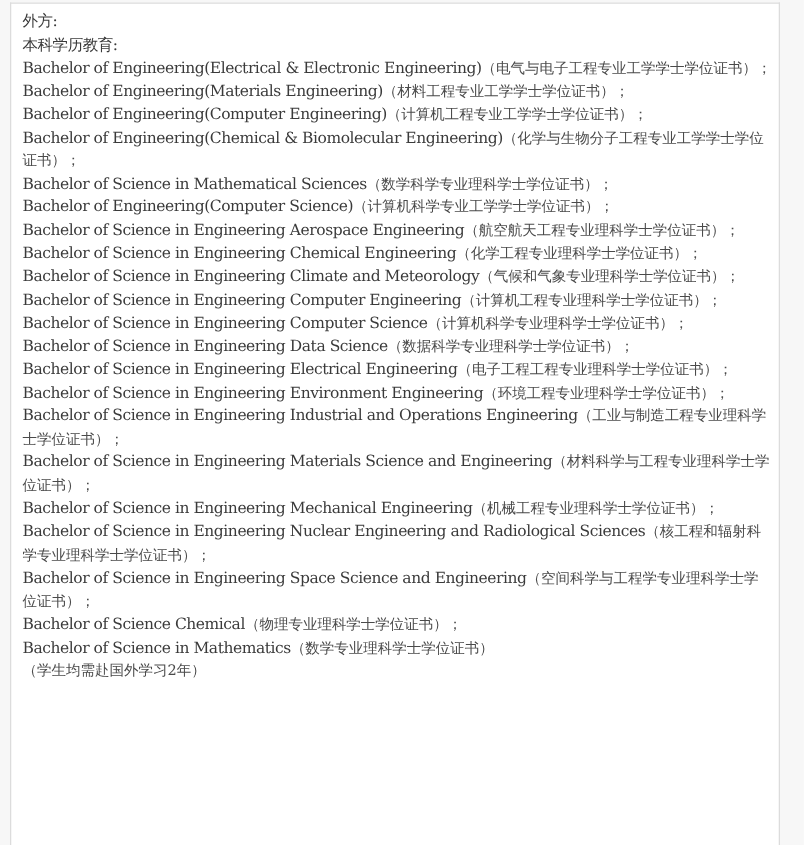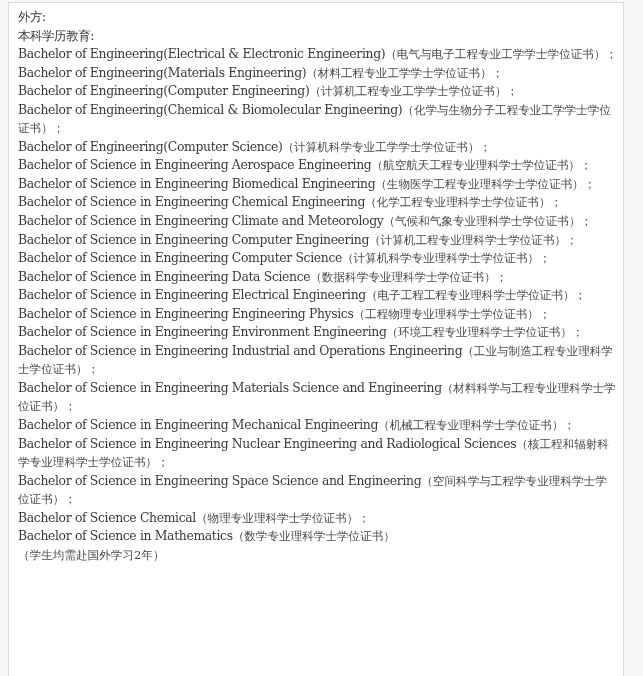--- a/index.html
+++ b/index.html
@@ -24,30 +24,29 @@
 
 <div class="box">
   <div class="content">
     <div class="line">外方:</div>
     <div class="line">本科学历教育:</div>
 
     <div class="line"><span class="en">Bachelor of Engineering(Electrical &amp; Electronic Engineering)</span><span class="zh">（电气与电子工程专业工学学士学位证书）；</span></div>
     <div class="line"><span class="en">Bachelor of Engineering(Materials Engineering)</span><span class="zh">（材料工程专业工学学士学位证书）；</span></div>
     <div class="line"><span class="en">Bachelor of Engineering(Computer Engineering)</span><span class="zh">（计算机工程专业工学学士学位证书）；</span></div>
     <div class="line"><span class="en">Bachelor of Engineering(Chemical &amp; Biomolecular Engineering)</span><span class="zh">（化学与生物分子工程专业工学学士学位证书）；</span></div>
+    <div class="line"><span class="en">Bachelor of Science in Mathematical Sciences</span><span class="zh">（数学科学专业理科学士学位证书）；</span></div>
     <div class="line"><span class="en">Bachelor of Engineering(Computer Science)</span><span class="zh">（计算机科学专业工学学士学位证书）；</span></div>
     <div class="line"><span class="en">Bachelor of Science in Engineering Aerospace Engineering</span><span class="zh">（航空航天工程专业理科学士学位证书）；</span></div>
-    <div class="line"><span class="en">Bachelor of Science in Engineering Biomedical Engineering</span><span class="zh">（生物医学工程专业理科学士学位证书）；</span></div>
     <div class="line"><span class="en">Bachelor of Science in Engineering Chemical Engineering</span><span class="zh">（化学工程专业理科学士学位证书）；</span></div>
     <div class="line"><span class="en">Bachelor of Science in Engineering Climate and Meteorology</span><span class="zh">（气候和气象专业理科学士学位证书）；</span></div>
     <div class="line"><span class="en">Bachelor of Science in Engineering Computer Engineering</span><span class="zh">（计算机工程专业理科学士学位证书）；</span></div>
     <div class="line"><span class="en">Bachelor of Science in Engineering Computer Science</span><span class="zh">（计算机科学专业理科学士学位证书）；</span></div>
     <div class="line"><span class="en">Bachelor of Science in Engineering Data Science</span><span class="zh">（数据科学专业理科学士学位证书）；</span></div>
     <div class="line"><span class="en">Bachelor of Science in Engineering Electrical Engineering</span><span class="zh">（电子工程工程专业理科学士学位证书）；</span></div>
-    <div class="line"><span class="en">Bachelor of Science in Engineering Engineering Physics</span><span class="zh">（工程物理专业理科学士学位证书）；</span></div>
     <div class="line"><span class="en">Bachelor of Science in Engineering Environment Engineering</span><span class="zh">（环境工程专业理科学士学位证书）；</span></div>
     <div class="line"><span class="en">Bachelor of Science in Engineering Industrial and Operations Engineering</span><span class="zh">（工业与制造工程专业理科学士学位证书）；</span></div>
     <div class="line"><span class="en">Bachelor of Science in Engineering Materials Science and Engineering</span><span class="zh">（材料科学与工程专业理科学士学位证书）；</span></div>
     <div class="line"><span class="en">Bachelor of Science in Engineering Mechanical Engineering</span><span class="zh">（机械工程专业理科学士学位证书）；</span></div>
     <div class="line"><span class="en">Bachelor of Science in Engineering Nuclear Engineering and Radiological Sciences</span><span class="zh">（核工程和辐射科学专业理科学士学位证书）；</span></div>
     <div class="line"><span class="en">Bachelor of Science in Engineering Space Science and Engineering</span><span class="zh">（空间科学与工程学专业理科学士学位证书）；</span></div>
     <div class="line"><span class="en">Bachelor of Science Chemical</span><span class="zh">（物理专业理科学士学位证书）；</span></div>
     <div class="line"><span class="en">Bachelor of Science in Mathematics</span><span class="zh">（数学专业理科学士学位证书）</span></div>
 
     <div class="line zh">（学生均需赴国外学习2年）</div>

